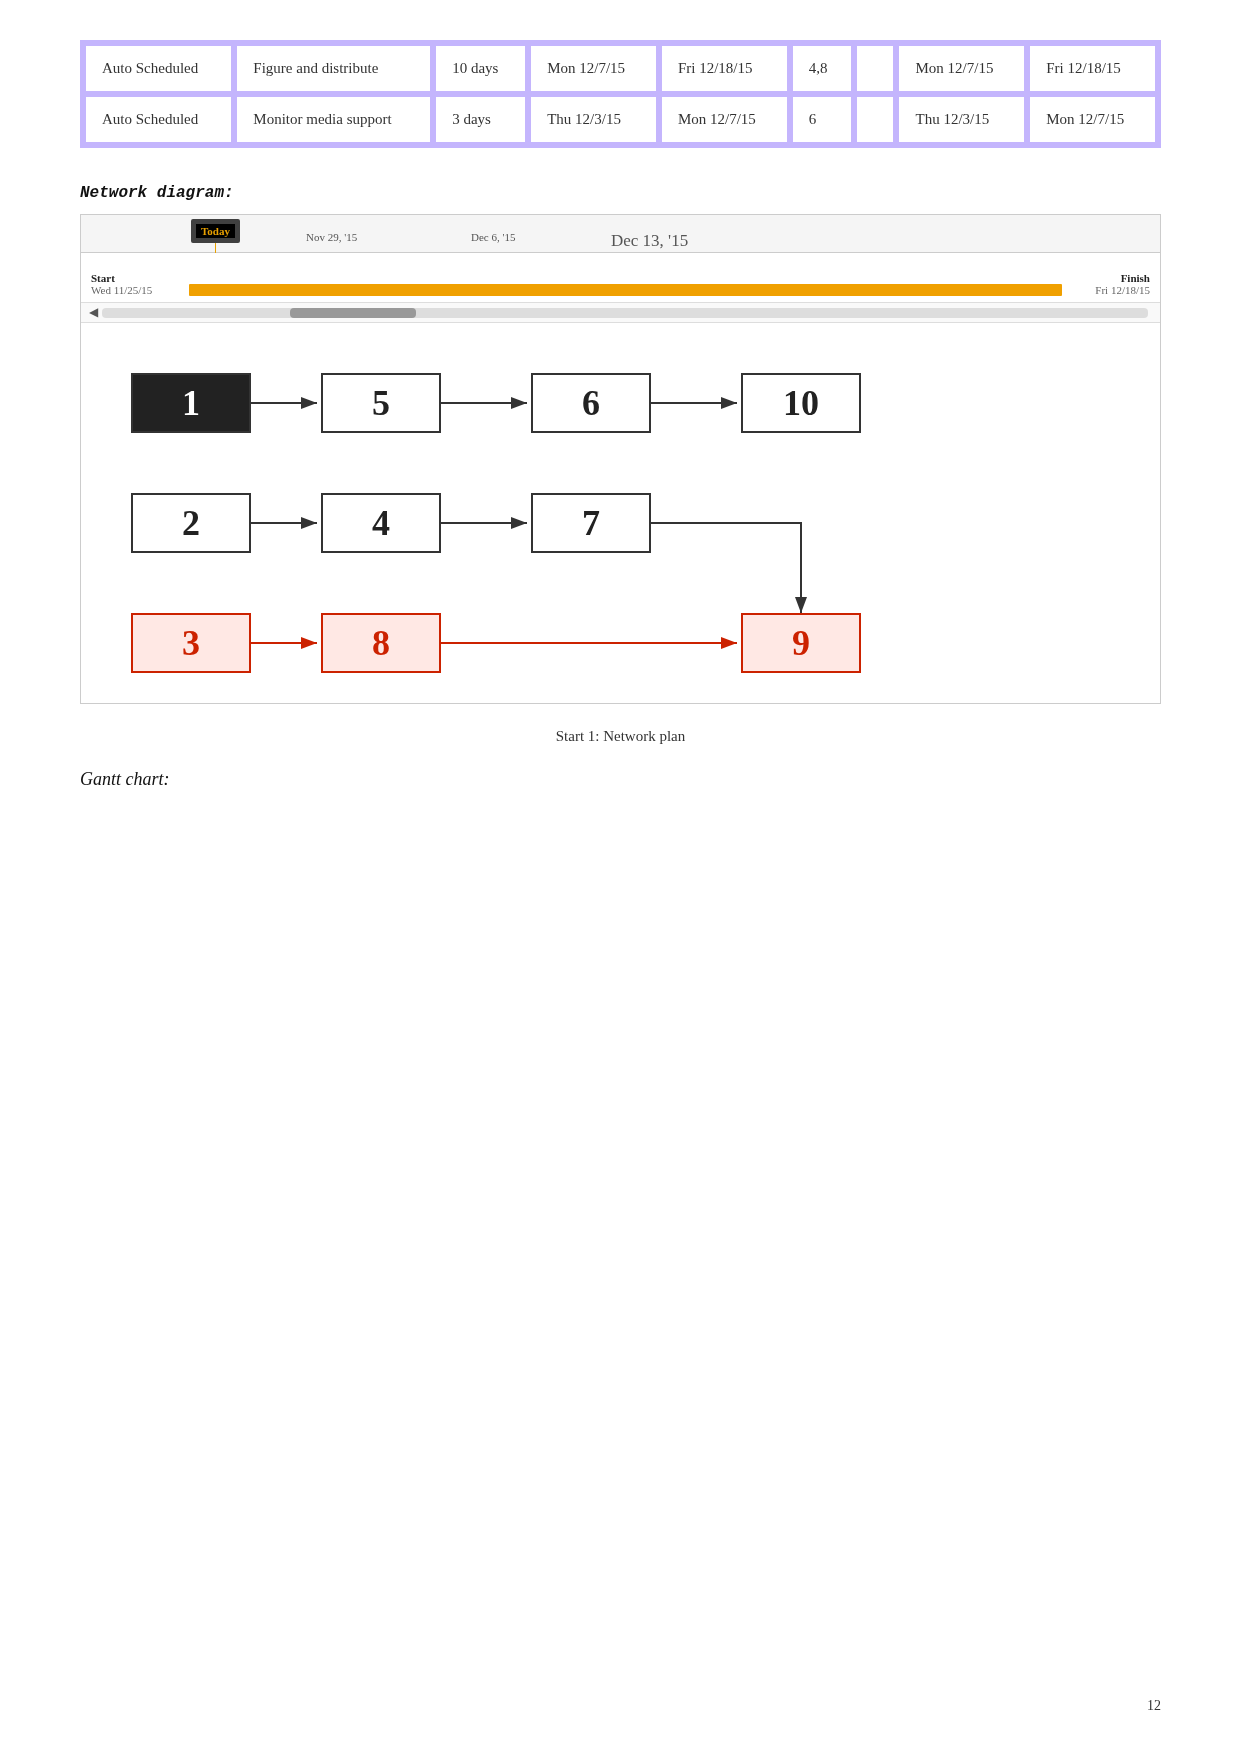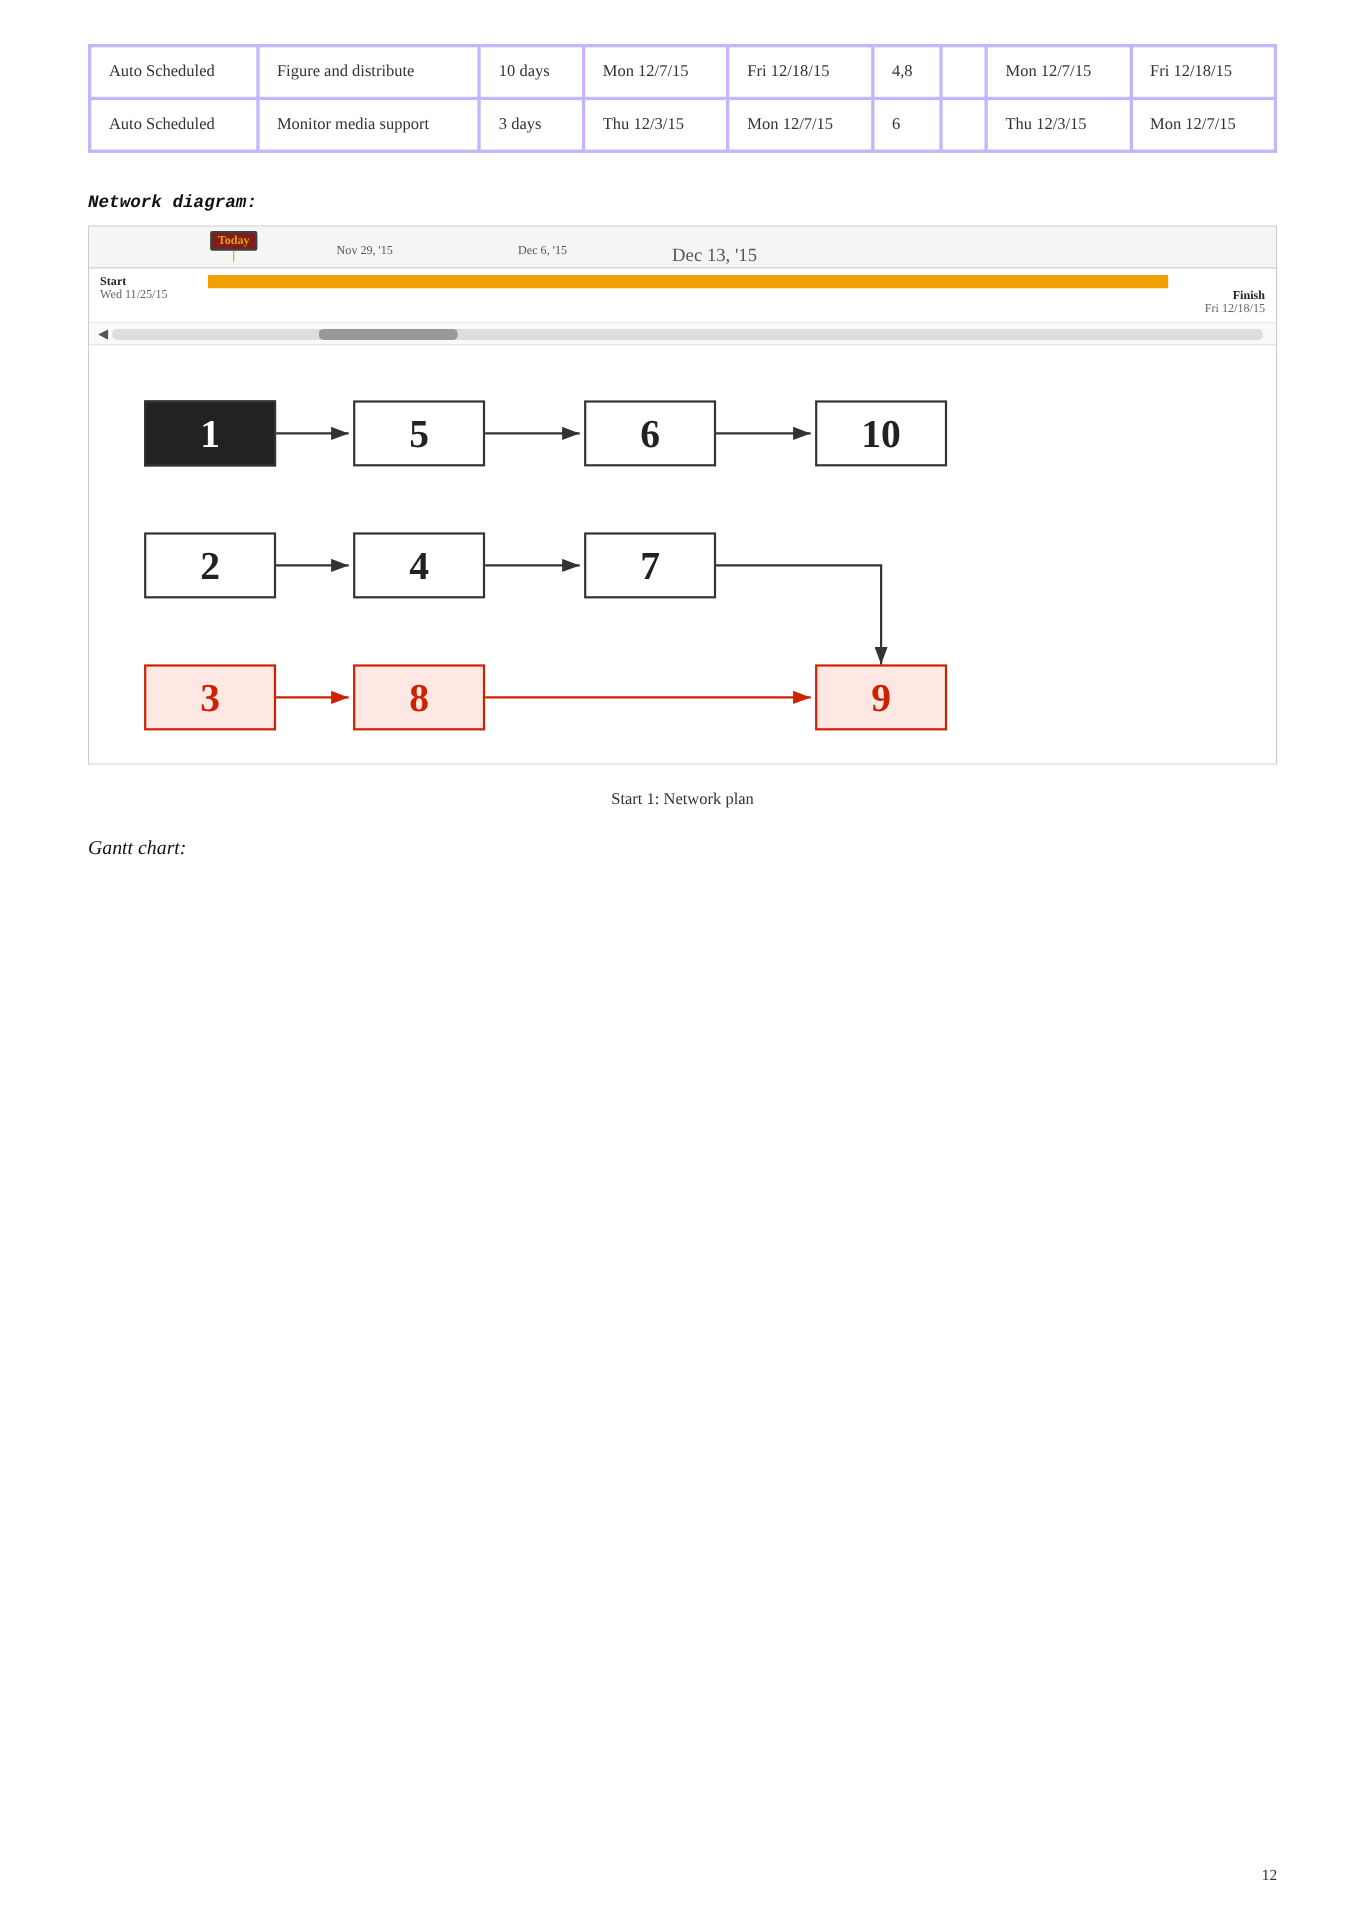--- a/index.html
+++ b/index.html
@@ -13,21 +13,21 @@
       padding: 40px 80px;
     }
 
     
     .data-table {
       width: 100%;
       border-collapse: collapse;
       margin-bottom: 36px;
     }
     .data-table td {
-      border: 3px solid #c4b5fd;
+      border: 6px solid #c4b5fd;
       padding: 14px 16px;
       vertical-align: top;
       font-size: 15px;
       color: #333;
     }
 
     
     .section-label {
       font-style: italic;
       font-weight: bold;
@@ -145,35 +145,35 @@
     </tr>
   </tbody>
 </table>
 
 <div class="section-label">Network diagram:</div>
 
 <div class="network-container">
 
   <div style="position:relative; height:38px; background:#f5f5f5; border-bottom:1px solid #ccc; display:flex; align-items:flex-end; padding-bottom:4px;">
     <div style="position:absolute; left:110px; top:4px; display:flex; flex-direction:column; align-items:center;">
-      <span style="font-size:11px; font-weight:bold; color:#e8a000; background:#7f1d1d; padding:1px 5px; border-radius:2px; border:2px solid #404040;">Today</span>
+      <span style="font-size:11px; font-weight:bold; color:#e8a000; background:#000000; padding:1px 5px; border-radius:2px; border:5px solid #404040;">Today</span>
       <div style="width:1px; height:10px; background:#e8a000;"></div>
     </div>
     <div style="position:absolute; left:225px; top:16px; font-size:11px; color:#555;">
       <span>Nov 29, '15</span>
     </div>
     <div style="position:absolute; left:390px; top:16px; font-size:11px; color:#555;">
       <span>Dec 6, '15</span>
     </div>
     <div style="position:absolute; left:530px; top:16px; font-size:17px; color:#555;">
       <span>Dec 13, '15</span>
     </div>
   </div>
 
-  <div style="display:flex; align-items:flex-start; padding:6px 10px; border-bottom:1px solid #ddd;">
+  <div style="display:flex; align-items:flex-end; padding:6px 10px; border-bottom:1px solid #ddd;">
     <div style="min-width:90px;">
       <div style="font-size:11px; font-weight:bold;">Start</div>
       <div style="font-size:11px; color:#666;">Wed 11/25/15</div>
     </div>
     <div style="flex:1; height:12px; background:#f0a000; border-radius:1px; margin:0 8px;"></div>
     <div style="min-width:80px; text-align:right;margin-top:13px;">
       <div style="font-size:11px; font-weight:bold;">Finish</div>
       <div style="font-size:11px; color:#666;">Fri 12/18/15</div>
     </div>
   </div>

